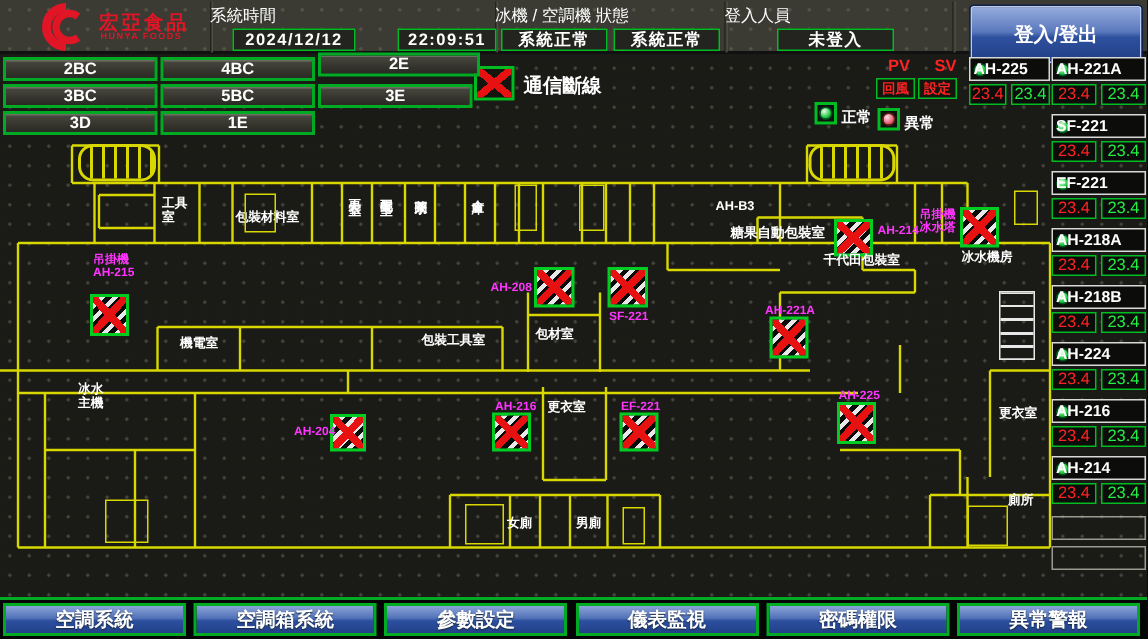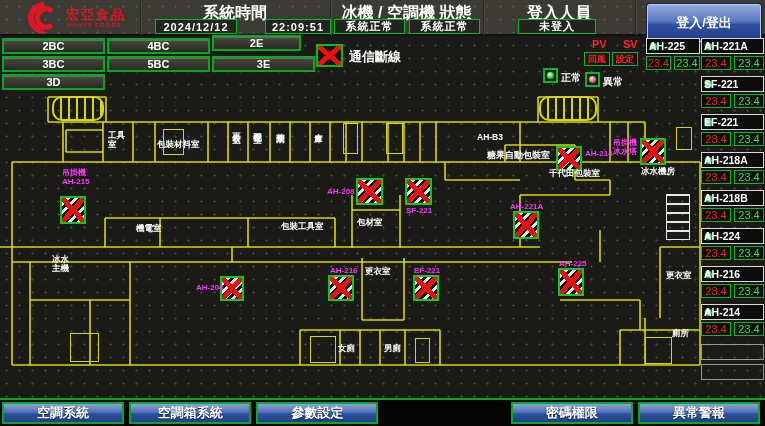--- a/index.html
+++ b/index.html
@@ -7,21 +7,21 @@
     background-color:#1a1a16;
     background-image:radial-gradient(circle,#47473e 0.9px,transparent 1.3px);
     background-size:13px 13px;
     font-family:"Liberation Sans","DejaVu Sans",sans-serif;
     -webkit-font-smoothing:none;}
   #stage *{position:absolute;box-sizing:border-box;}
   .hdr{left:0;top:0;width:765px;height:36px;background-color:#3b3b33;
     background-image:radial-gradient(circle,#565648 0.9px,transparent 1.3px);background-size:13px 13px;
     border-bottom:2px solid #111;}
   .vsep{top:1px;width:2px;height:34px;background:linear-gradient(90deg,#191914,#5a5a4e);}
-  .slabel{color:#fff;font-weight:bold;font-size:16px;text-align:center;top:3px;}
+  .slabel{color:#fff;font-weight:normal;font-size:11px;text-align:left;top:3px;}
   .gbox{border:1px solid #00bb22;background:#23231f;color:#fff;font-weight:bold;font-size:11px;
     display:flex;align-items:center;justify-content:center;letter-spacing:1px;}
   .logo-cn{color:#e01525;font-weight:bold;font-size:13px;letter-spacing:2px;}
   .logo-en{color:#e01525;font-weight:bold;font-size:6px;letter-spacing:1px;}
   .loginbtn{background:linear-gradient(#93abdc,#5a78bd 45%,#2e509e 55%,#223f86);
     border:1px solid #b8ccf2;outline:1px solid #10204a;border-radius:2px;
     color:#fff;font-weight:bold;font-size:13px;display:flex;align-items:center;justify-content:center;cursor:pointer;}
   .fbtn{background:linear-gradient(#60605六,#4a4a42 8%,#36362f 60%,#2b2b25);
     background:linear-gradient(#5d5d53,#46463e 10%,#35352e 60%,#2a2a24);
     border:2px solid #00aa22;color:#fff;font-weight:bold;font-size:11px;
@@ -134,25 +134,26 @@
   <div class="ledbox" style="left:585px;top:72px;width:15px;height:15px;">
       <span class="led r"></span>
     </div>
   <div class="ltxt" style="left:603px;top:75px;">異常</div>
 
   <div class="elev" style="left:666px;top:194px;width:24px;height:46px;"></div>
 
   <div class="bbar"></div>
 <div class="fbtn" style="left: 2px; top: 38px; width: 103px; height: 16px;">2BC</div>
     <div class="fbtn" style="left: 107px; top: 38px; width: 103px; height: 16px;">4BC</div>
-    <div class="fbtn" style="left: 212px; top: 35px; width: 89px; height: 16px;">2E</div>
+    <div class="fbtn" style="left: 212px; top: 35px; width: 108px; height: 16px;">2E</div>
     <div class="fbtn" style="left: 2px; top: 56px; width: 103px; height: 16px;">3BC</div>
     <div class="fbtn" style="left: 107px; top: 56px; width: 103px; height: 16px;">5BC</div>
     <div class="fbtn" style="left: 212px; top: 56px; width: 103px; height: 16px;">3E</div>
     <div class="fbtn" style="left: 2px; top: 74px; width: 103px; height: 16px;">3D</div>
+    <div class="fbtn" style="left: 107px; top: 74px; width: 103px; height: 16px;">1E</div>
     <div class="utile" style="left: 646px; top: 38px; width: 54px; height: 16px;">
       <div class="led g"></div>
       <div class="uname">AH-225</div>
     </div>
     <div class="vbox pv" style="left: 646px; top: 56px; width: 25px; height: 14px;">23.4</div>
     <div class="vbox sv" style="left: 674px; top: 56px; width: 26px; height: 14px;">23.4</div>
     <div class="utile" style="left: 701px; top: 38px; width: 63px; height: 16px;">
       <div class="led g"></div>
       <div class="uname">AH-221A</div>
     </div>
@@ -229,21 +230,21 @@
     <div class="room" style="left: 157px; top: 140px;">包裝材料室</div>
     <div class="room vert" style="left: 232px; top: 126px;">更衣室</div>
     <div class="room vert" style="left: 253px; top: 126px;">配電室</div>
     <div class="room vert" style="left: 276px; top: 126px;">茶水間</div>
     <div class="room vert" style="left: 314px; top: 126px;">倉庫</div>
     <div class="room" style="left: 477px; top: 133px;">AH-B3</div>
     <div class="room" style="font-size: 9px; left: 487px; top: 151px;">糖果自動包裝室</div>
     <div class="room" style="left: 549px; top: 169px;">千代田包裝室</div>
     <div class="room" style="left: 641px; top: 167px;">冰水機房</div>
     <div class="room" style="left: 357px; top: 218px;">包材室</div>
-    <div class="room" style="left: 136px; top: 224px;">機電室</div>
+    <div class="room" style="left: 120px; top: 224px;">機電室</div>
     <div class="room" style="left: 281px; top: 222px;">包裝工具室</div>
     <div class="room" style="left: 365px; top: 267px;">更衣室</div>
     <div class="room" style="left: 666px; top: 271px;">更衣室</div>
     <div class="room" style="left: 52px; top: 255px;">冰水
 主機</div>
     <div class="room" style="left: 338px; top: 344px;">女廁</div>
     <div class="room" style="left: 384px; top: 344px;">男廁</div>
     <div class="room" style="left: 672px; top: 329px;">廁所</div>
     <div class="stair" style="left: 163px; top: 129px; width: 21px; height: 26px;">
       <div class="xcell"></div>
@@ -270,15 +271,16 @@
     </div>
     <div class="stair" style="left: 645px; top: 337px; width: 27px; height: 27px;">
       <div class="xcell"></div>
       <div class="xcell"></div>
     </div>
     <div class="spiral" style="left: 52px; top: 96px; width: 52px; height: 25px;"></div>
     <div class="spiral" style="left: 539px; top: 96px; width: 58px; height: 25px;"></div>
     <div class="bbtn" style="left: 2px; top: 402px; width: 122px; height: 22px;">空調系統</div>
     <div class="bbtn" style="left: 129.2px; top: 402px; width: 122px; height: 22px;">空調箱系統</div>
     <div class="bbtn" style="left: 256.4px; top: 402px; width: 122px; height: 22px;">參數設定</div>
+    <div class="bbtn" style="left: 383.6px; top: 402px; width: 122px; height: 22px;">儀表監視</div>
     <div class="bbtn" style="left: 510.8px; top: 402px; width: 122px; height: 22px;">密碼權限</div>
     <div class="bbtn" style="left: 638px; top: 402px; width: 122px; height: 22px;">異常警報</div>
   </div>
 
 </body></html>

